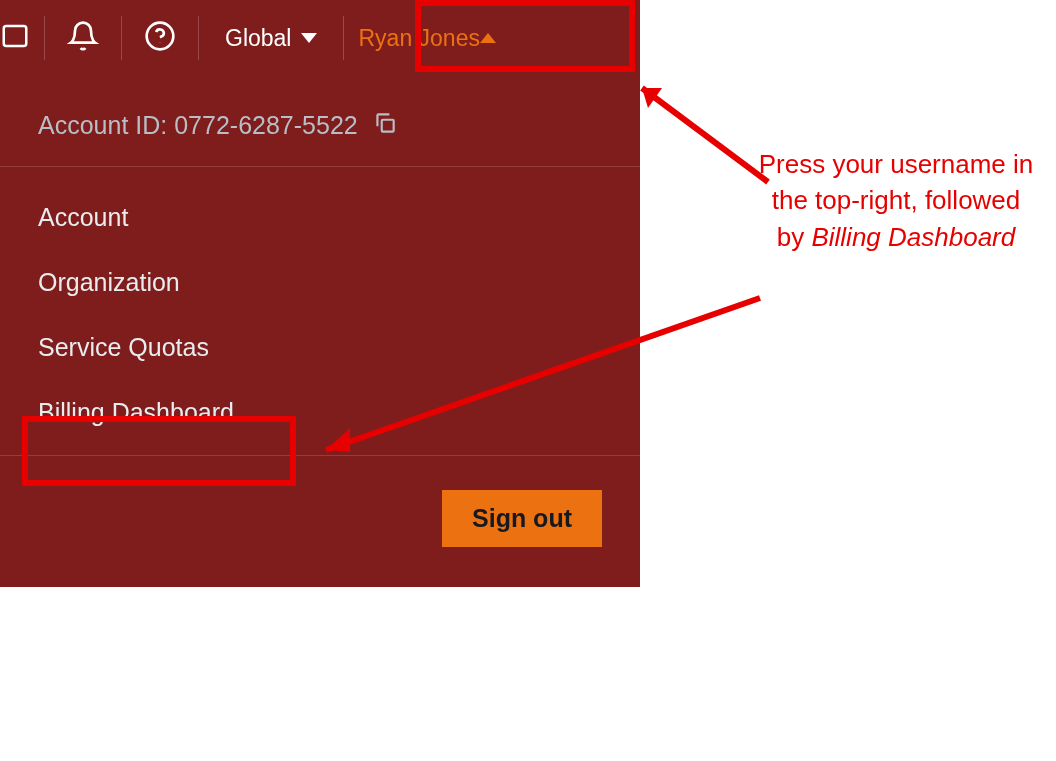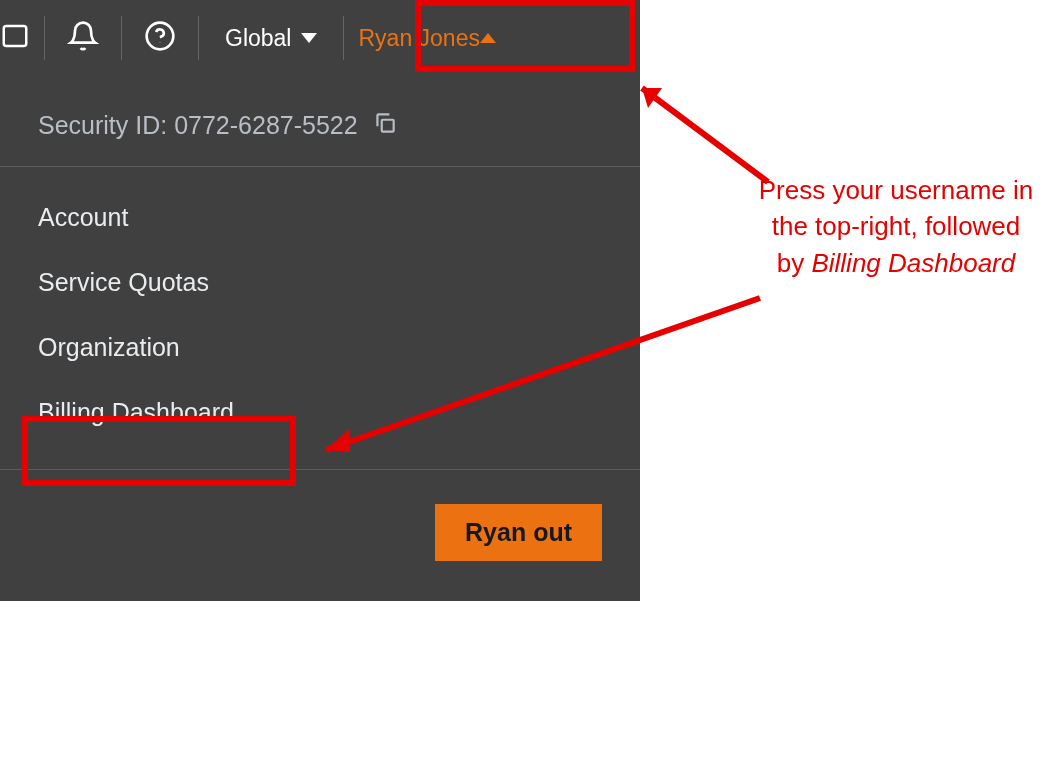--- a/index.html
+++ b/index.html
@@ -7,21 +7,21 @@
     body {
       font-family: -apple-system, BlinkMacSystemFont, "Segoe UI", Arial, sans-serif;
       background: #fff;
       width: 1056px;
       height: 761px;
       position: relative;
     }
     
     .panel {
       width: 640px;
-      background: #404040;
+      background: #7f1d1d;
       position: relative;
     }
     
     .topbar {
       height: 76px;
       display: flex;
       align-items: center;
       padding: 0 0 0 0;
     }
     
@@ -92,21 +92,21 @@
     .account-label {
       color: #b9bec6;
       font-size: 25px;
     }
     
     .copy-icon {
       cursor: pointer;
     }
     
     .menu-list {
-      padding: 18px 0 24px;
+      padding: 18px 0 10px;
       border-bottom: 1px solid rgba(255,255,255,0.15);
     }
     
     .menu-item {
       padding: 18px 38px;
       color: #e9ecef;
       font-size: 25px;
       cursor: pointer;
     }
     
@@ -141,21 +141,21 @@
     
     .red-box-billing {
       top: 416px;
       left: 22px;
       width: 274px;
       height: 70px;
     }
     
     .annotation {
       position: absolute;
-      top: 172px;
+      top: 146px;
       left: 756px;
       width: 280px;
       color: #e60000;
       font-size: 26px;
       text-align: center;
       line-height: 1.4;
     }
     
     .annotation .italic {
       font-style: italic;
@@ -219,40 +219,40 @@
     </div>
     <div class="divider-v"></div>
     <div class="user-dropdown">
       <span>Ryan Jones</span>
       <span class="triangle-up"></span>
     </div>
   </div>
 
   <div class="account-row">
     <span class="account-label">
-      <span>Security ID:</span>
+      <span>Account ID:</span>
       <span>0772-6287-5522</span>
     </span>
     <span class="copy-icon">
       <svg width="26" height="26" viewBox="0 0 24 24" fill="none" stroke="#b9bec6" stroke-width="2">
         <rect x="9" y="9" width="11" height="11" rx="1"></rect>
         <path d="M5 15V5a1 1 0 0 1 1-1h10"></path>
       </svg>
     </span>
   </div>
 
   <div class="menu-list">
     <div class="menu-item">Account</div>
+    <div class="menu-item">Organization</div>
     <div class="menu-item">Service Quotas</div>
-    <div class="menu-item">Organization</div>
     <div class="menu-item">Billing Dashboard</div>
   </div>
 
   <div class="footer-area">
-    <button class="signout-btn">Ryan out</button>
+    <button class="signout-btn">Sign out</button>
   </div>
 
 </div>
 
 <div class="red-box red-box-user"></div>
 <div class="red-box red-box-billing"></div>
 
 <div class="annotation">
   <span>Press your username in the top-right, followed by</span>
   <span class="italic">Billing Dashboard</span>

